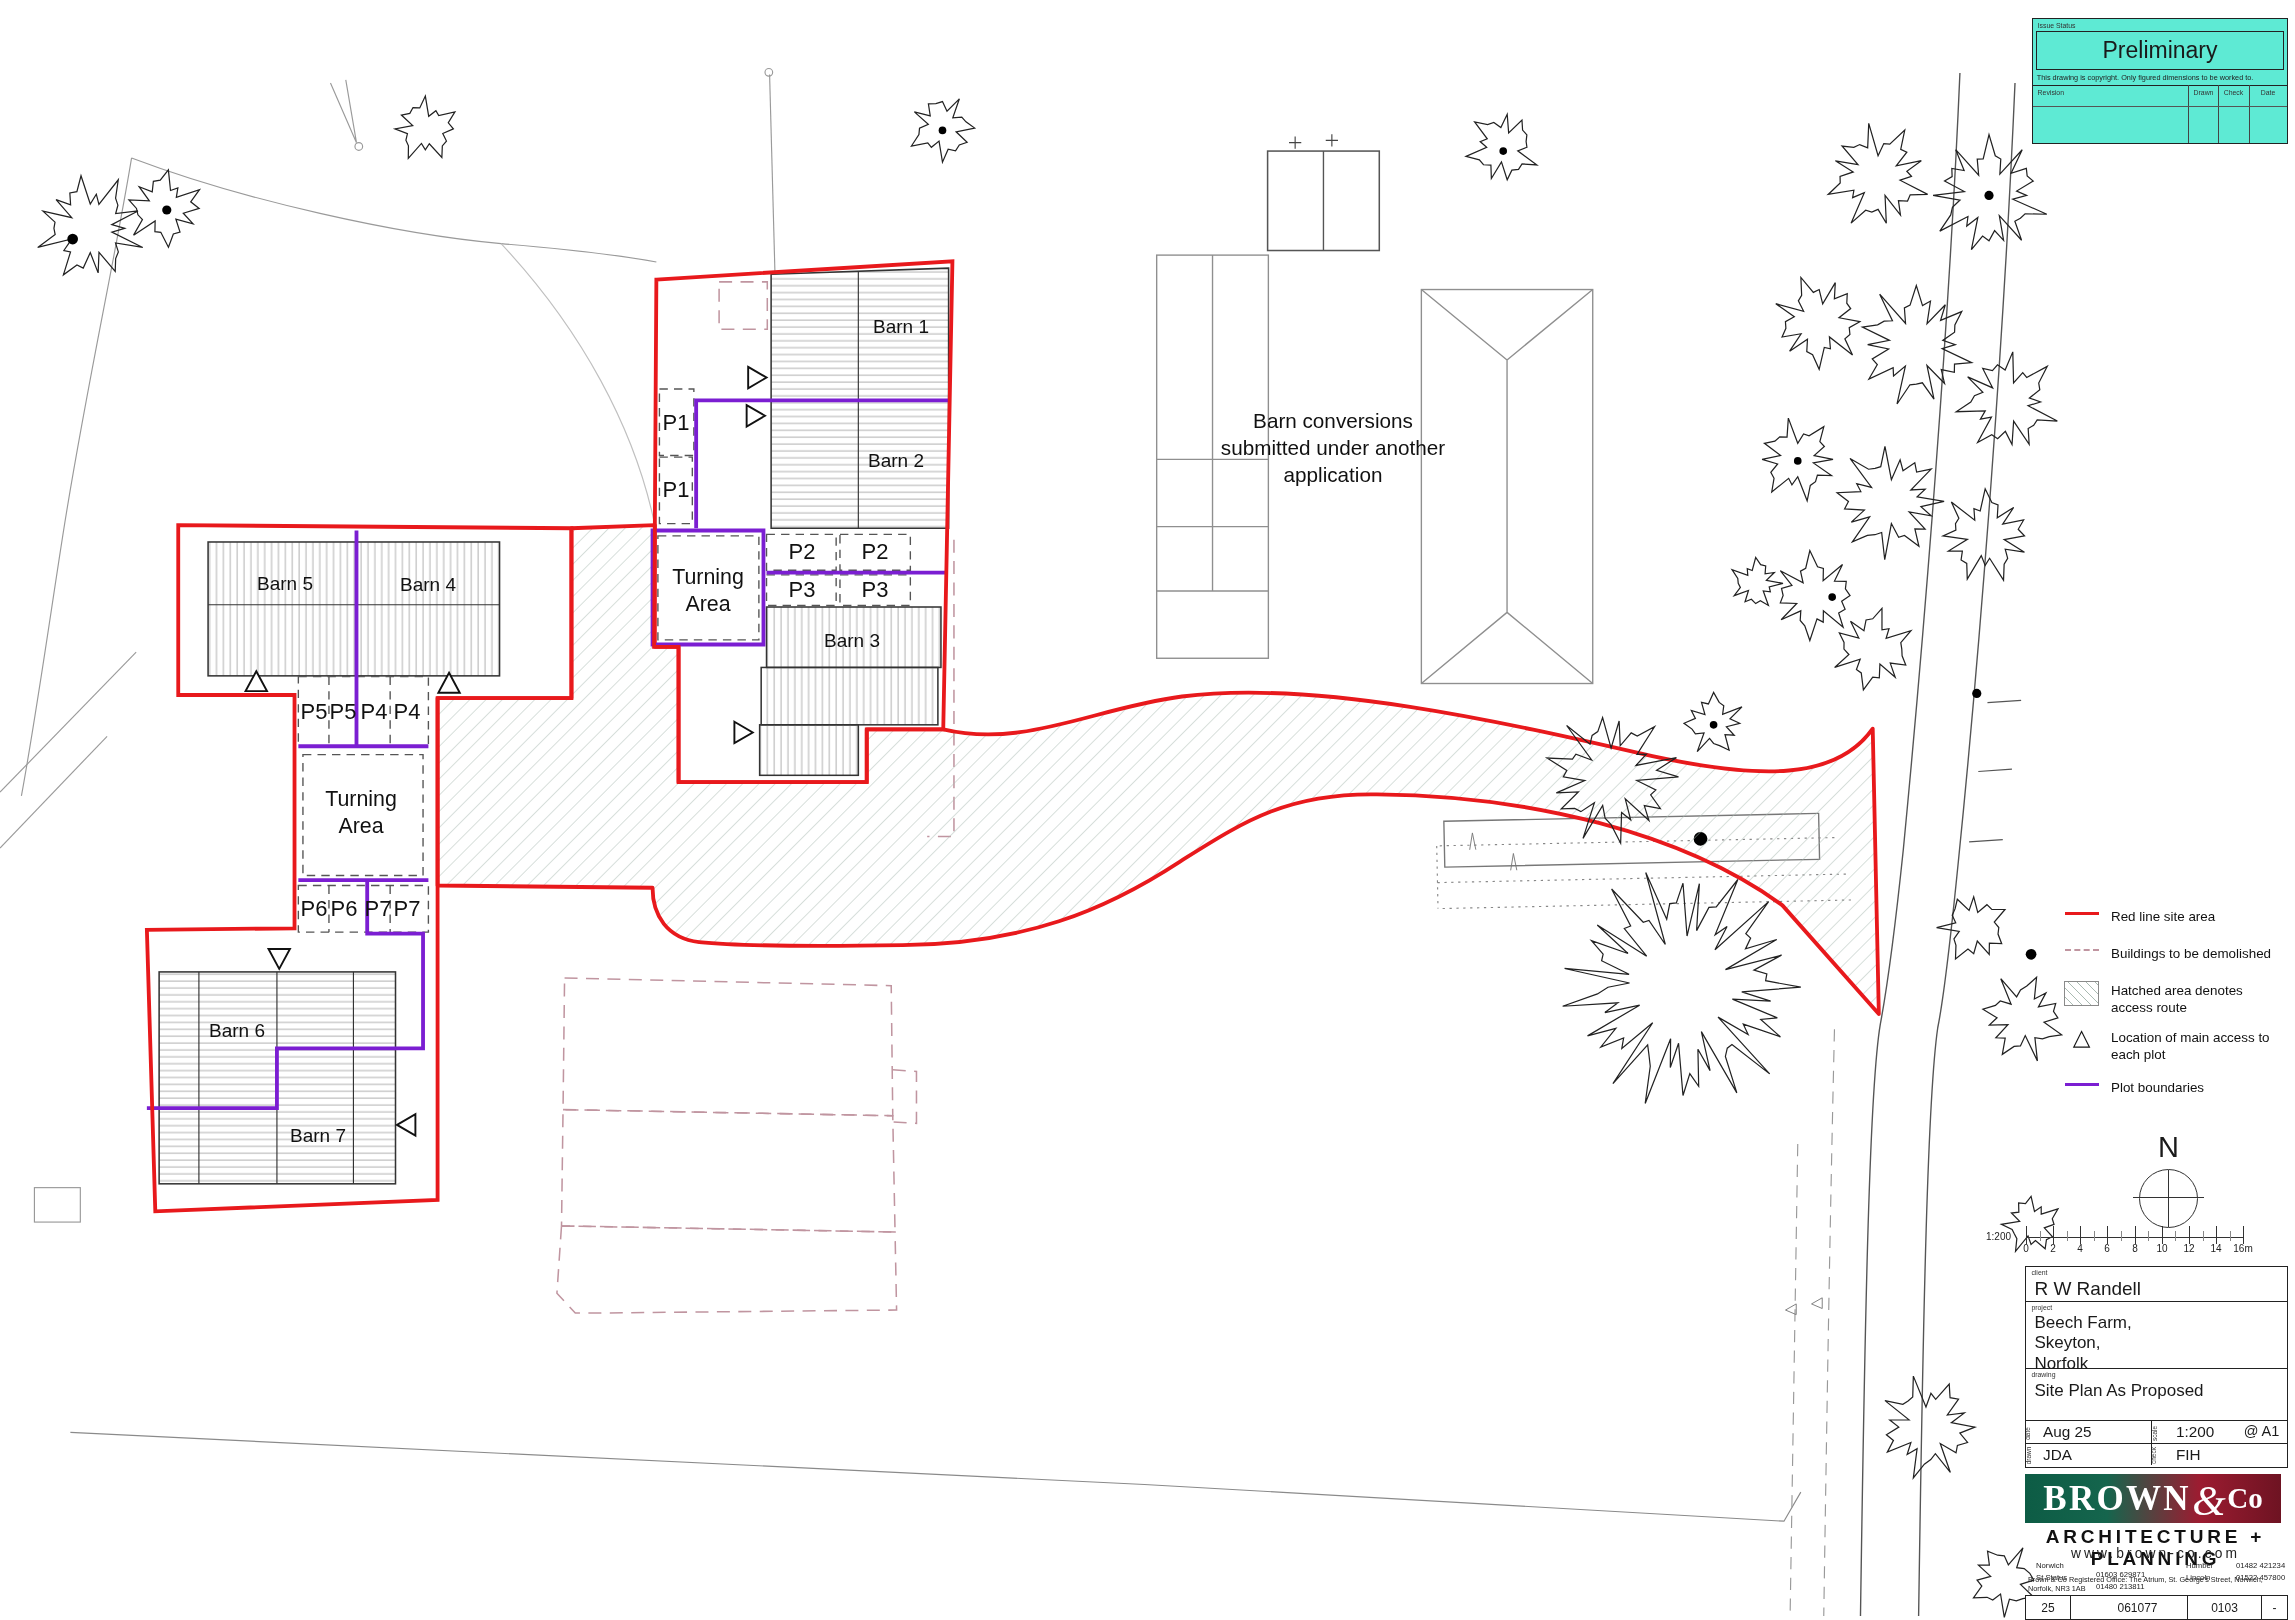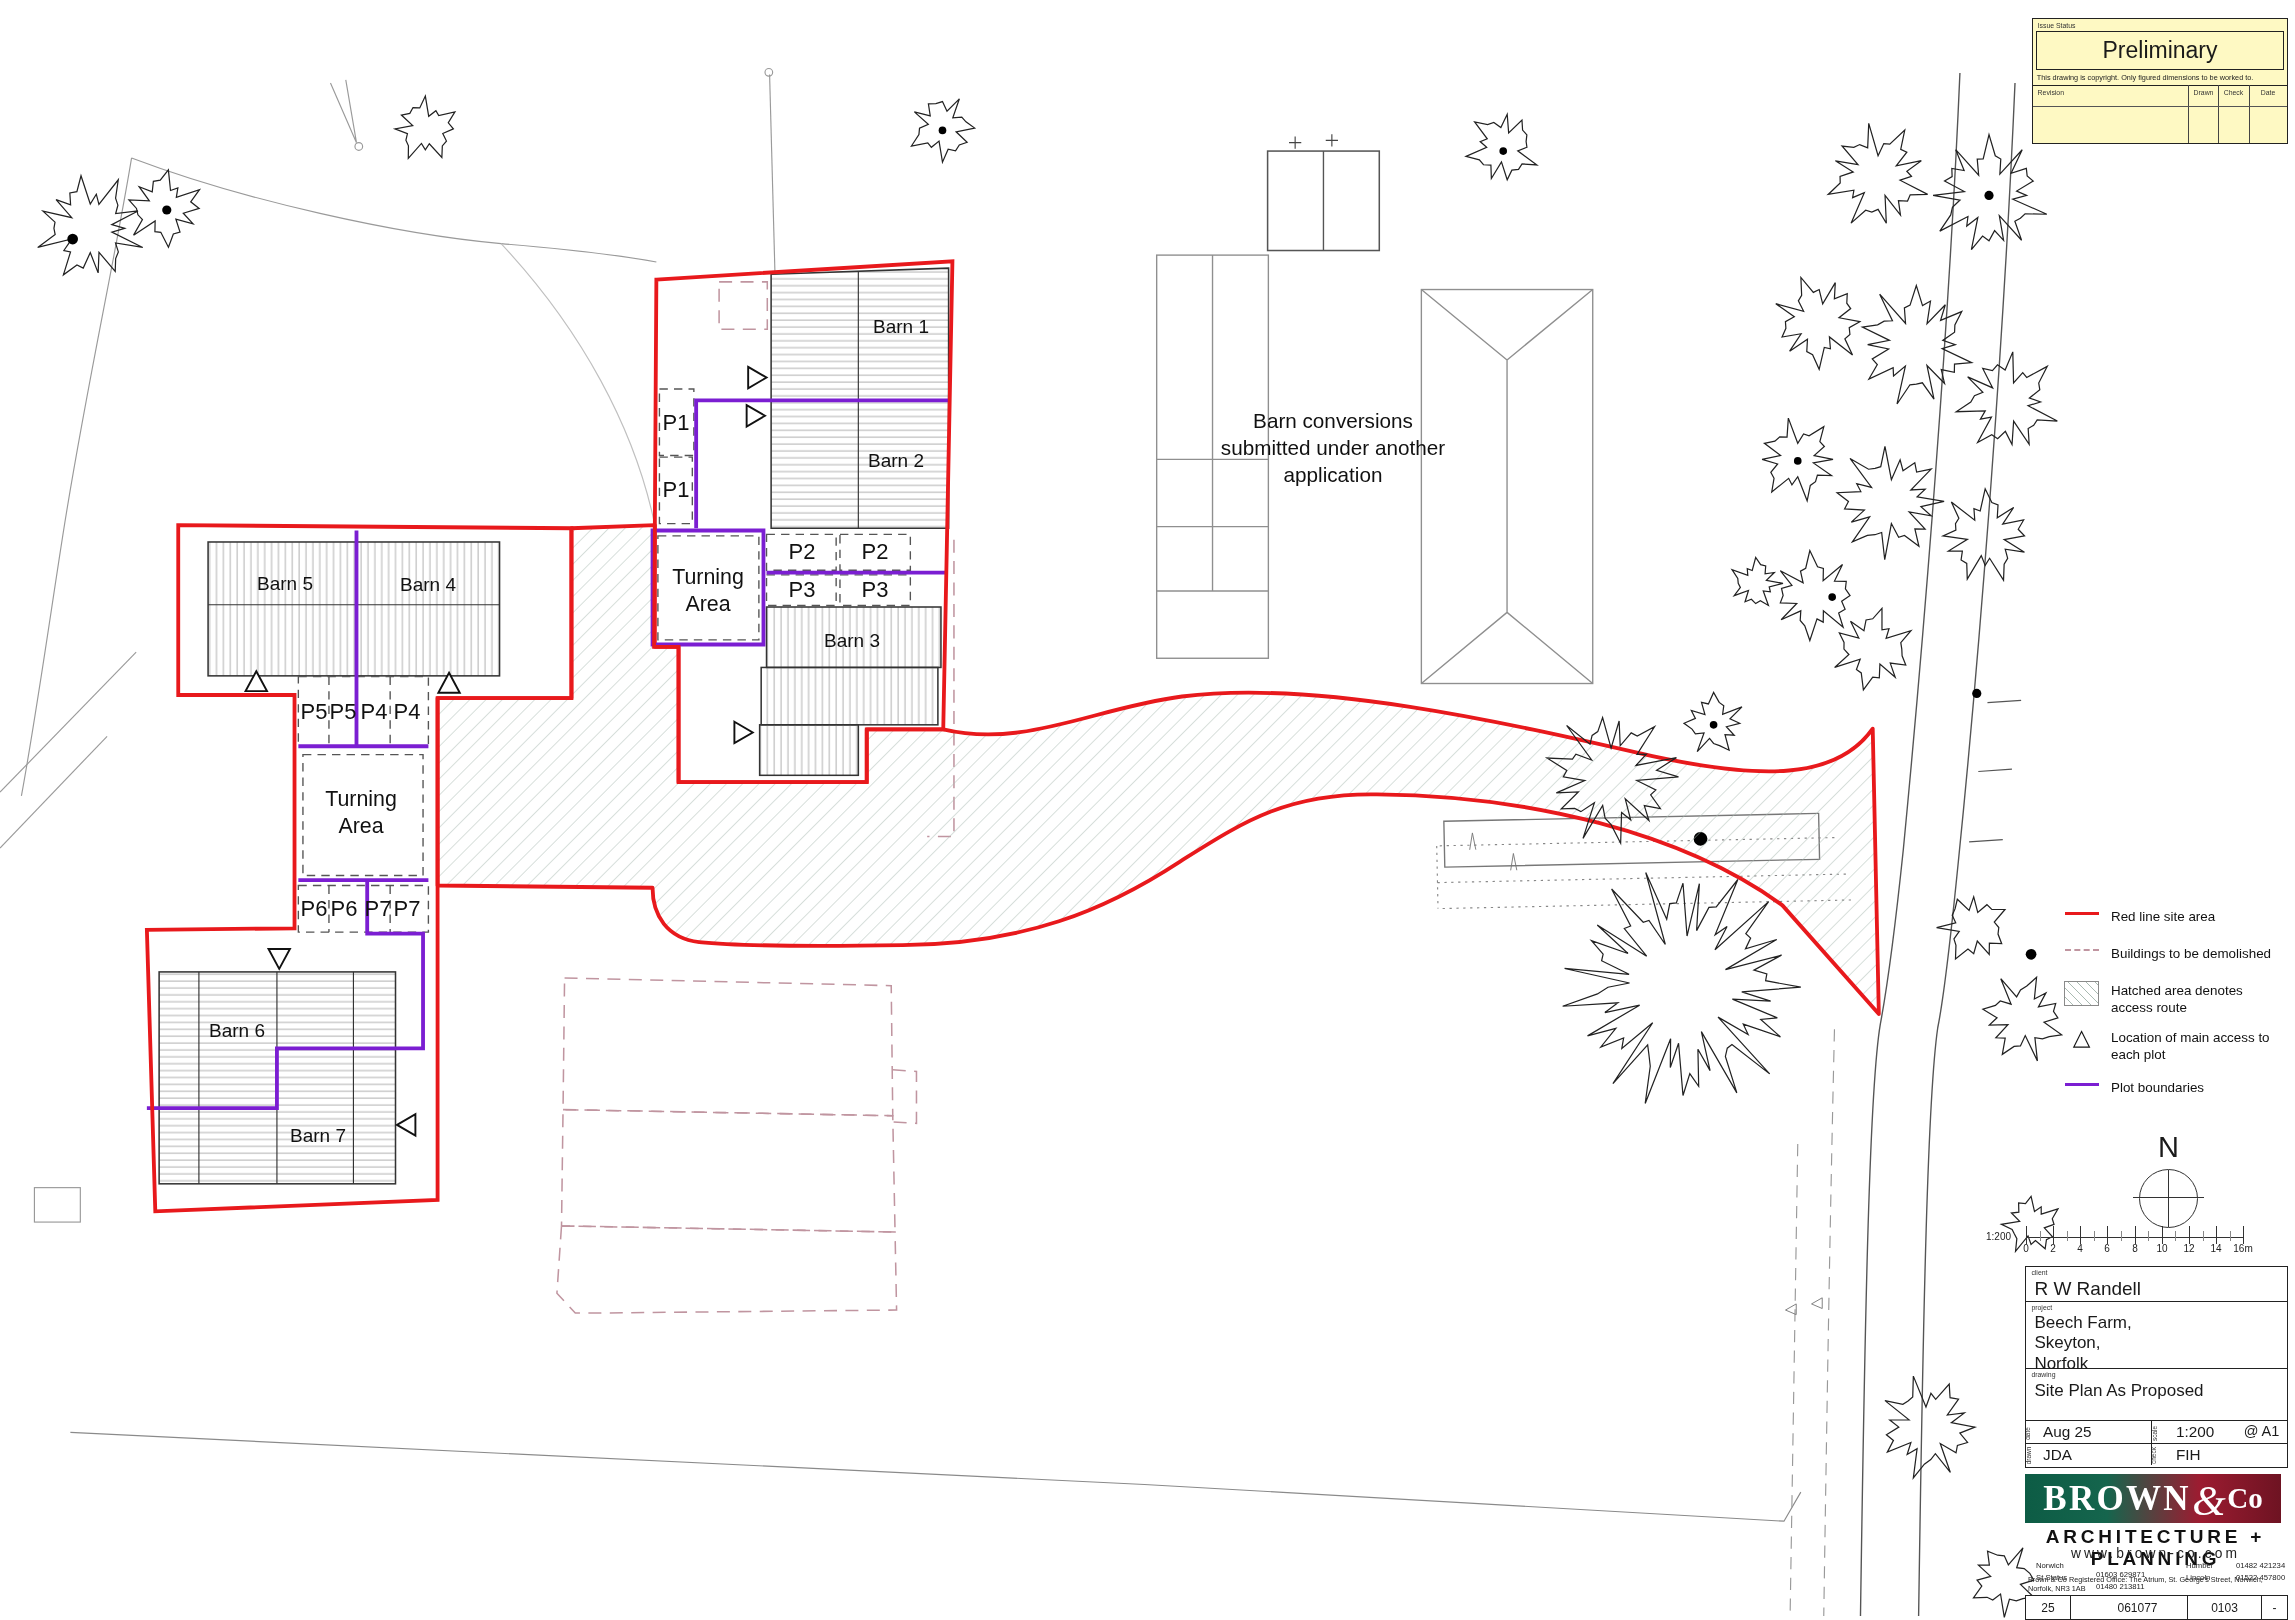--- a/index.html
+++ b/index.html
@@ -6,21 +6,21 @@
   body{width:2295px;height:1621px;background:#ffffff;position:relative;overflow:hidden;
        font-family:"Liberation Sans",sans-serif;color:#1a1a1a;}
   #plan-svg{position:absolute;left:0;top:0;}
   .lbl{position:absolute;transform:translate(-50%,-50%);text-align:center;white-space:nowrap;color:#111;}
   .barn-lbl{font-size:19px;}
   .p-lbl{font-size:22px;}
   .turn-lbl{font-size:21.4px;white-space:normal;width:107px;line-height:1.25;}
   .note-lbl{font-size:20.7px;white-space:normal;width:230px;line-height:1.3;}
 
   
-  .prelim{position:absolute;left:2032px;top:18.4px;width:254px;height:124px;border:1.5px solid #222;background:#fef9c3;}
+  .prelim{position:absolute;left:2032px;top:18.4px;width:254px;height:124px;border:1.5px solid #222;background:#5eead4;}
   .issue-label{position:absolute;left:4.6px;top:2.3px;font-size:6.9px;color:#333;}
   .prelim-title-box{position:absolute;left:3.1px;right:3.1px;top:11.5px;height:37px;border:1.5px solid #222;
       display:flex;align-items:center;justify-content:center;font-size:23px;}
   .prelim-copy{position:absolute;left:3.8px;top:54px;font-size:7.3px;color:#222;white-space:nowrap;}
   .prelim-mid{position:absolute;left:0;right:0;top:66px;border-top:1.5px solid #222;}
   .prelim-hdr-bottom{position:absolute;left:0;right:0;top:87px;border-top:0.8px solid #555;}
   .prelim-col{position:absolute;top:66px;bottom:0;border-left:1.1px solid #444;}
   .prelim-colhdr{position:absolute;top:70px;font-size:6.9px;color:#333;text-align:center;}
   .rev-label{position:absolute;left:4.6px;top:70px;font-size:6.9px;color:#333;}
 

